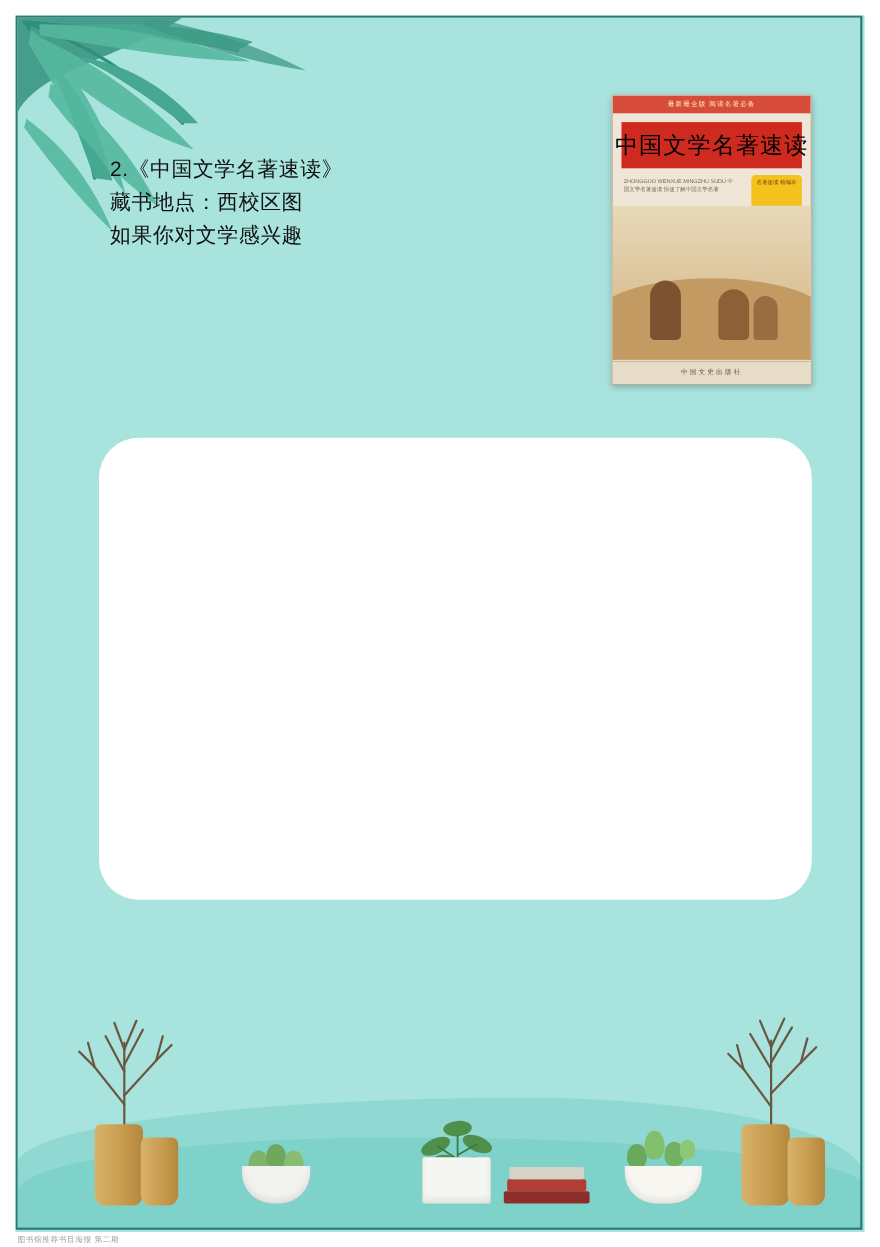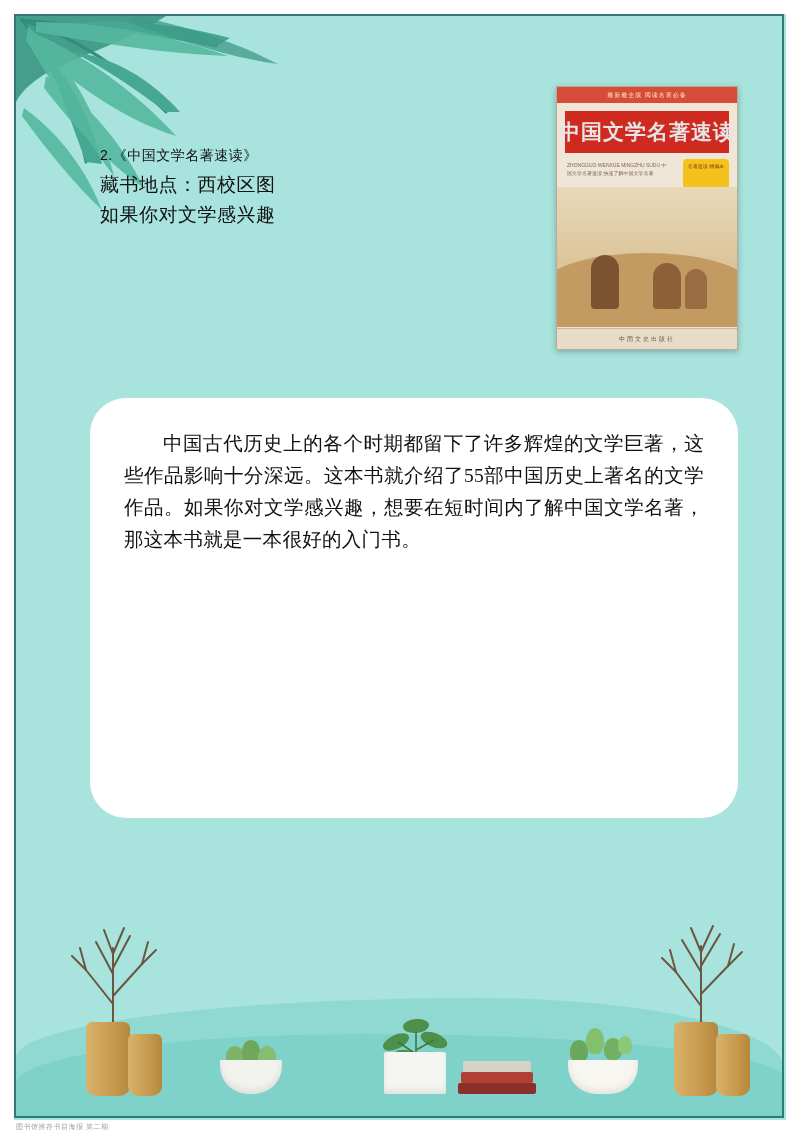--- a/index.html
+++ b/index.html
@@ -91,23 +91,23 @@
     position: absolute;
     left: 8px; top: 24px;
     width: calc(100% - 16px);
     height: 42px;
     background: #cf2a20;
     display: flex;
     align-items: center;
     justify-content: center;
   }
   .bc-titleband span {
-    color: #e5e5e5;
+    color: #000000;
     font-size: 21px;
-    font-weight: bold;
+    font-weight: normal;
     letter-spacing: 1px;
     white-space: nowrap;
   }
   .bc-sub {
     position: absolute;
     left: 10px; top: 74px;
     width: 104px;
     color: #7a6a52;
     font-size: 5px;
     line-height: 8px;
@@ -166,21 +166,21 @@
   
   .book-info {
     position: absolute;
     left: 100px; top: 140px;
     width: 330px;
     color: #111111;
     font-size: 19px;
     line-height: 30px;
     letter-spacing: .5px;
   }
-  .book-info .title { font-size: 14px; }
+  .book-info .title { font-size: 19px; }
 
   
   .desc-card {
     position: absolute;
     left: 90px; top: 398px;
     width: 648px; height: 420px;
     background: #ffffff;
     border-radius: 36px;
     box-sizing: border-box;
     padding: 30px 34px 20px 34px;
@@ -426,21 +426,20 @@
     </div>
   </div>
 
   <div class="book-info">
     <div class="title">2.《中国文学名著速读》</div>
     <div>藏书地点：西校区图</div>
     <div>如果你对文学感兴趣</div>
   </div>
 
   <div class="desc-card">
-    <p>中国古代历史上的各个时期都留下了许多辉煌的文学巨著，这些作品影响十分深远。这本书就介绍了55部中国历史上著名的文学作品。如果你对文学感兴趣，想要在短时间内了解中国文学名著，那这本书就是一本很好的入门书。</p>
   </div>
 
   <div class="page-border"></div>
 </div>
 
 <div class="white-gutter-left"></div>
 <div class="white-gutter-right"></div>
 <div class="white-gutter-top"></div>
 <div class="white-gutter-bottom"></div>
 

